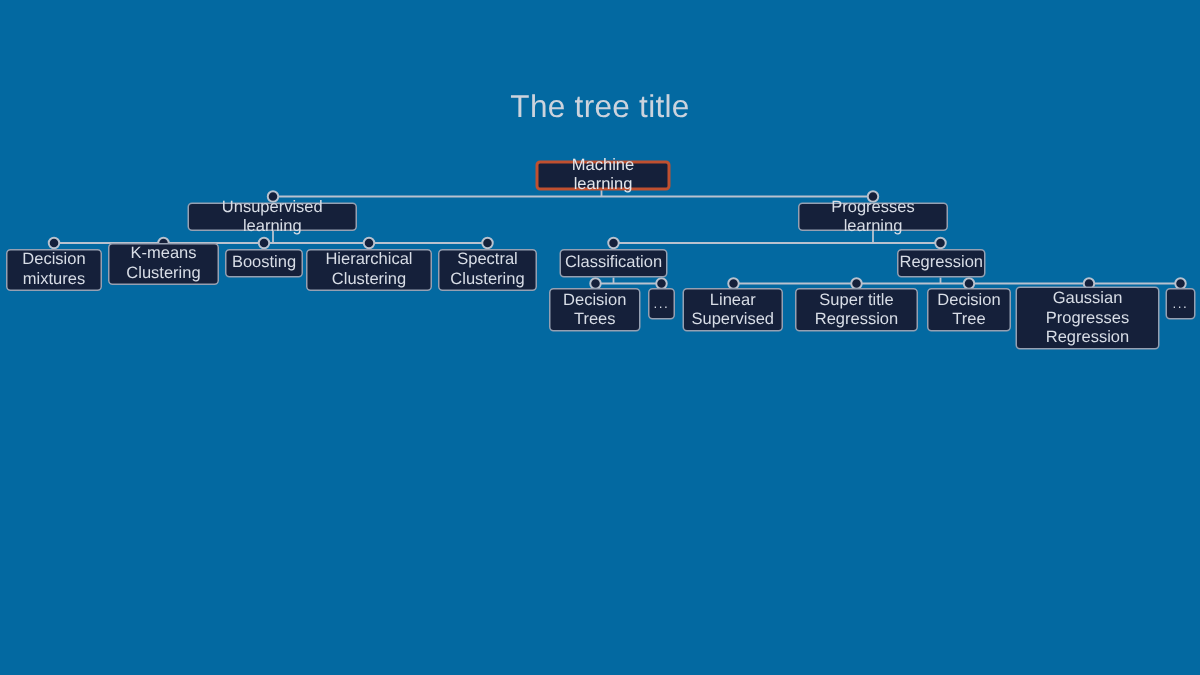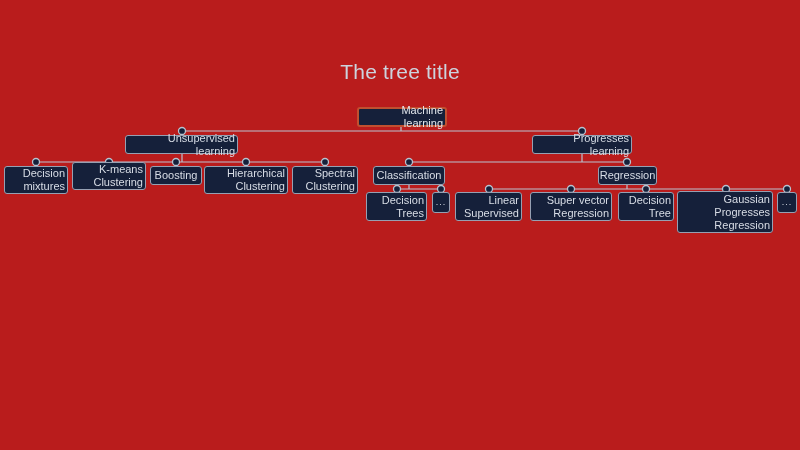--- a/index.html
+++ b/index.html
@@ -2,34 +2,34 @@
 <html><head>
 <meta charset="utf-8">
 <style>
   html,body{margin:0;padding:0;}
   body{
     width:800px;height:450px;
     background:#15203a;
     font-family:"Liberation Sans","DejaVu Sans",sans-serif;
     overflow:hidden;
   }
-  .stage{position:relative;width:800px;height:450px;background:#b91c1c;}
+  .stage{position:relative;width:800px;height:450px;background:#0369a1;}
   .connectors{position:absolute;left:0;top:0;z-index:1;}
   .title{
     position:absolute;left:0;top:60px;width:800px;margin:0;
     text-align:center;font-size:21px;font-weight:400;
     color:#ccd3dd;letter-spacing:0.2px;z-index:2;
   }
   .node{
     position:absolute;box-sizing:border-box;z-index:3;
     background:#15203a;
     border:1px solid #96a0b2;border-radius:3px;
     color:#d8dde6;font-size:11px;line-height:13px;
     display:flex;align-items:center;justify-content:center;
-    text-align:right;padding:0 2px;cursor:default;
+    text-align:center;padding:0 2px;cursor:default;
   }
   .node.root{
     border:2px solid #c05030;border-radius:3px;
     color:#e2e6ec;
   }
   .node.small{font-size:9px;letter-spacing:1px;line-height:9px;}
   
   .n0{left:357px;top:107px;width:90px;height:20px}
   .n1{left:125px;top:135px;width:113px;height:19px}
   .n2{left:532px;top:135px;width:100px;height:19px}
@@ -94,18 +94,18 @@
   <div class="node n3">Decision mixtures</div>
   <div class="node n4">K-means Clustering</div>
   <div class="node n5">Boosting</div>
   <div class="node n6">Hierarchical Clustering</div>
   <div class="node n7">Spectral Clustering</div>
   <div class="node n8">Classification</div>
   <div class="node n9">Regression</div>
   <div class="node n10">Decision Trees</div>
   <div class="node small n11">...</div>
   <div class="node n12">Linear Supervised</div>
-  <div class="node n13">Super vector Regression</div>
+  <div class="node n13">Super title Regression</div>
   <div class="node n14">Decision Tree</div>
   <div class="node n15">Gaussian Progresses Regression</div>
   <div class="node small n16">...</div>
 
 </div>
 
 </body></html>

